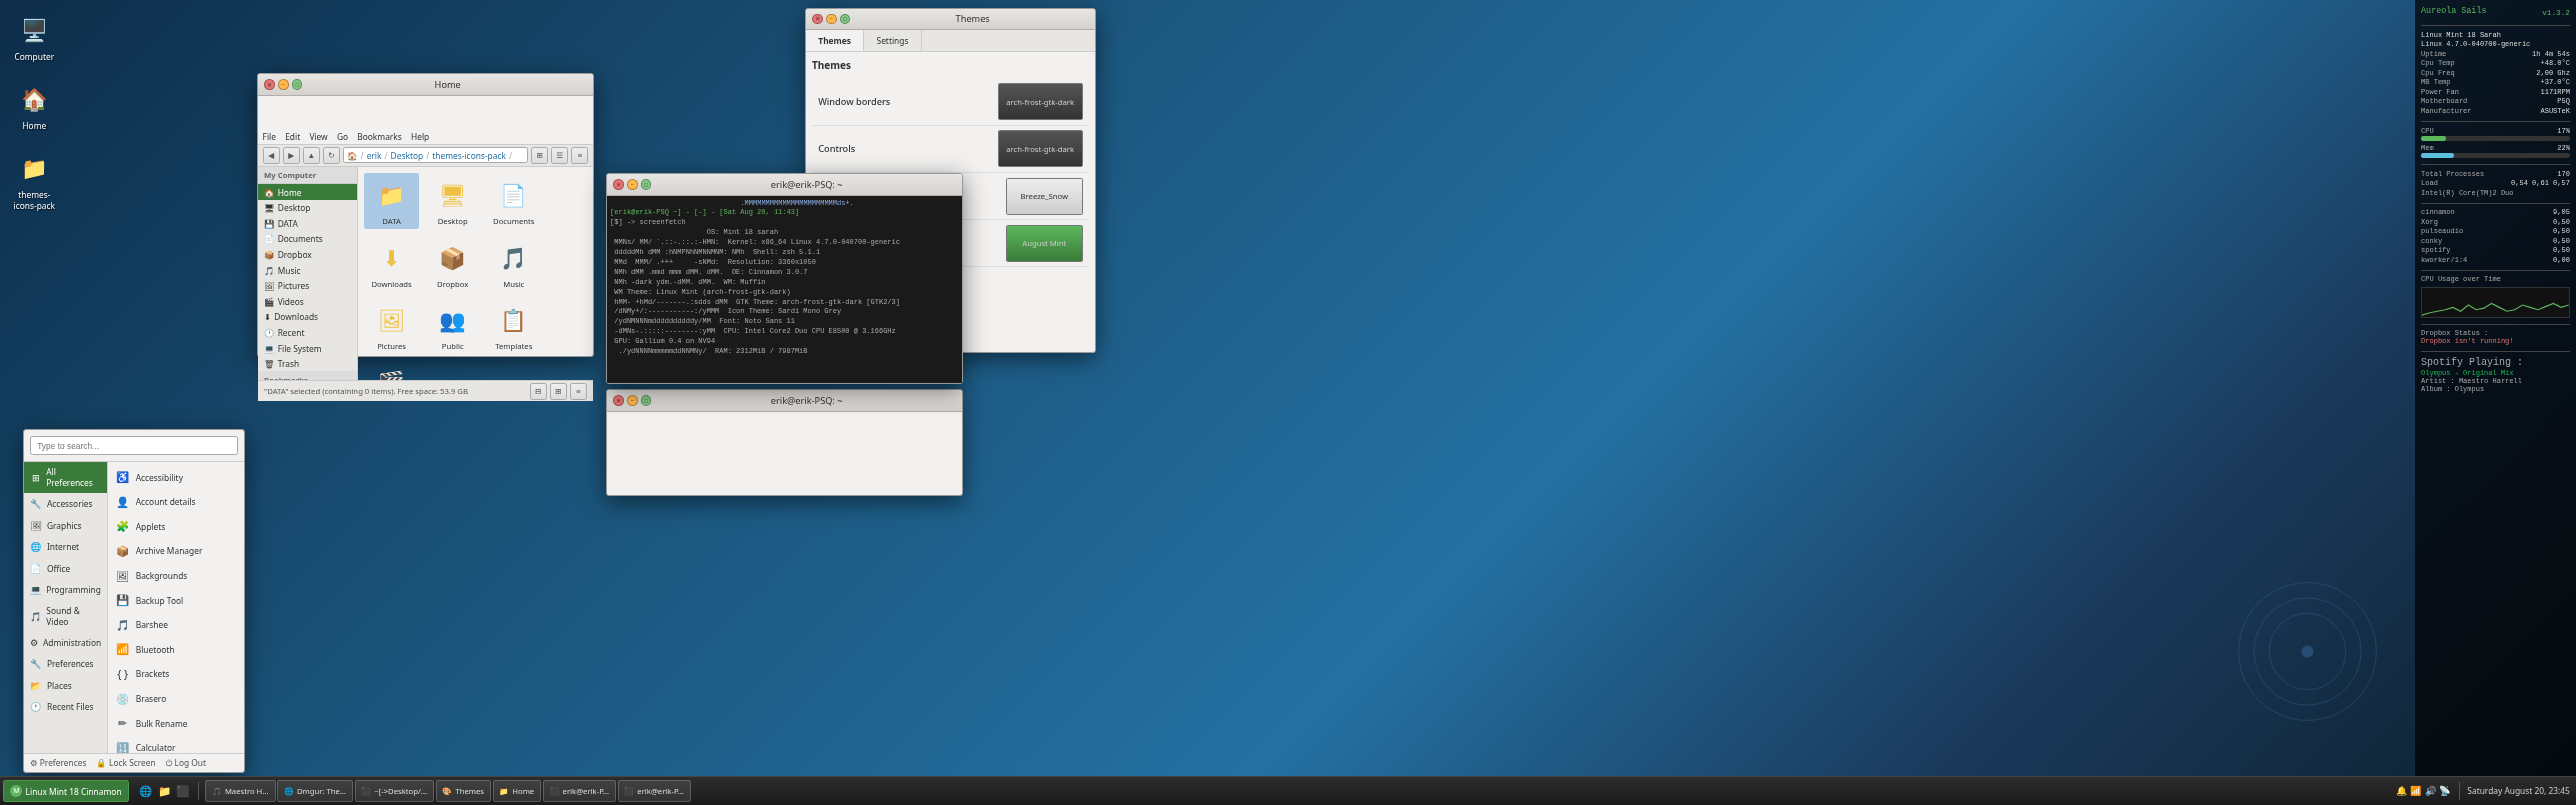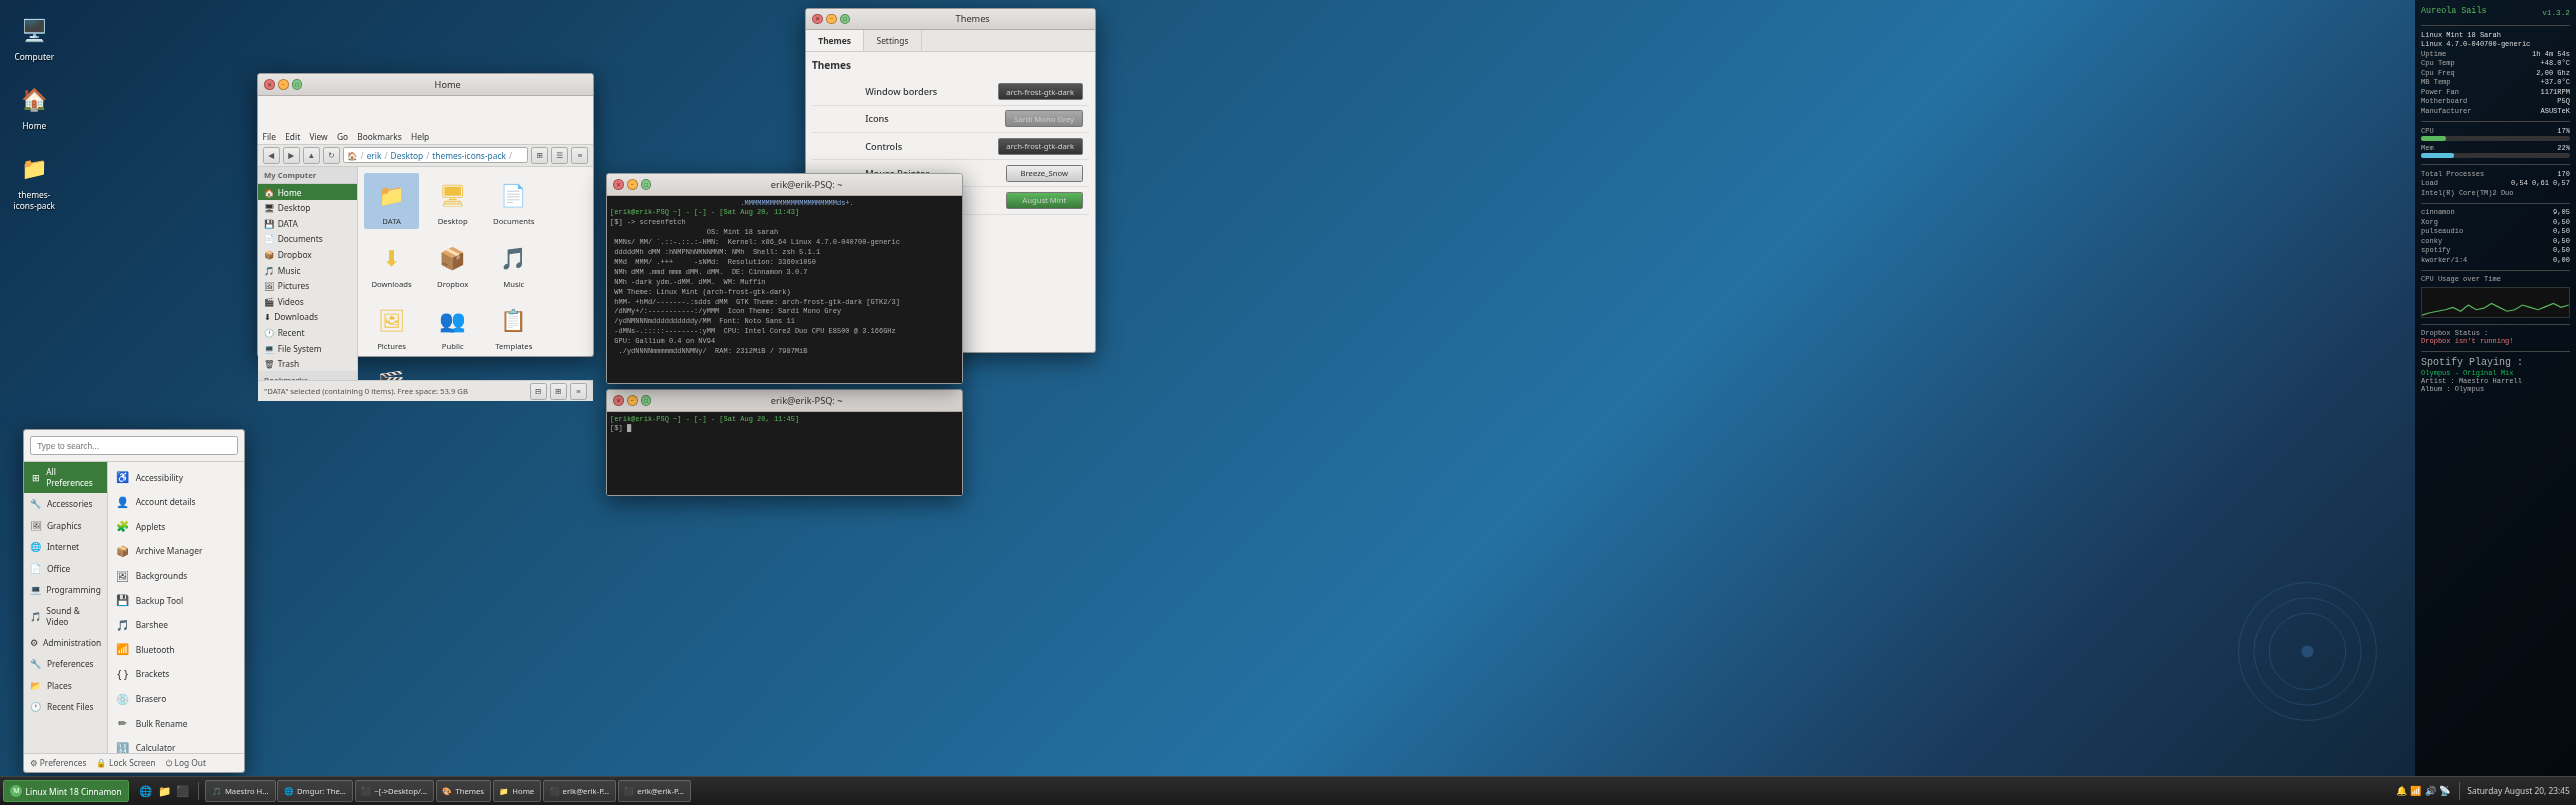--- a/index.html
+++ b/index.html
@@ -431,25 +431,24 @@
       align-items: center;
       justify-content: space-between;
       padding: 4.6px 6.1px;
       border-bottom: 0.8px solid #ddd;
     }
 
     .themes-label {
       font-size: 9.2px;
       color: #333;
       font-weight: 500;
-      margin-left: 47px;
     }
 
     .theme-preview {
-      height: 17px;
+      height: 37px;
       padding: 0 7.7px;
       background: linear-gradient(to bottom, #555, #333);
       border: 0.8px solid #777;
       border-radius: 1.5px;
       display: flex;
       align-items: center;
       justify-content: center;
       color: #ccc;
       font-size: 7.7px;
       min-width: 77px;
@@ -896,24 +895,20 @@
 
 <div class="window" style="left:606px;top:389px;width:357px;height:107px;z-index:158">
   <div class="window-titlebar">
     <div class="window-controls">
       <div class="win-btn close">✕</div>
       <div class="win-btn minimize">−</div>
       <div class="win-btn maximize">□</div>
     </div>
     <div class="window-title">erik@erik-PSQ: ~</div>
   </div>
-  <div class="terminal-body">
-    <div class="terminal-line"><span style="color:#5cb85c">[erik@erik-PSQ ~] - [-] - [Sat Aug 20, 11:45]</span></div>
-    <div class="terminal-line"><span style="color:#aaa">[$] █</span></div>
-  </div>
 </div>
 
 <div class="window themes-window">
   <div class="window-titlebar">
     <div class="window-controls">
       <div class="win-btn close">✕</div>
       <div class="win-btn minimize">−</div>
       <div class="win-btn maximize">□</div>
     </div>
     <div class="window-title">Themes</div>
@@ -924,26 +919,20 @@
   </div>
   <div class="themes-content">
     <div style="font-size:10px;font-weight:bold;margin-bottom:6.1px;color:#333">Themes</div>
     <div class="themes-row">
       <div class="themes-label">Window borders</div>
       <div class="theme-preview">
         <span>arch-frost-gtk-dark</span>
       </div>
     </div>
     <div class="themes-row">
-      <div class="themes-label">Icons</div>
-      <div class="theme-preview" style="background:linear-gradient(to bottom,#aaa,#888)">
-        <span>Sardi Mono Grey</span>
-      </div>
-    </div>
-    <div class="themes-row">
       <div class="themes-label">Controls</div>
       <div class="theme-preview">
         <span>arch-frost-gtk-dark</span>
       </div>
     </div>
     <div class="themes-row">
       <div class="themes-label">Mouse Pointer</div>
       <div class="theme-preview" style="background:linear-gradient(to bottom,#eee,#ccc);color:#333">
         <span>Breeze_Snow</span>
       </div>

